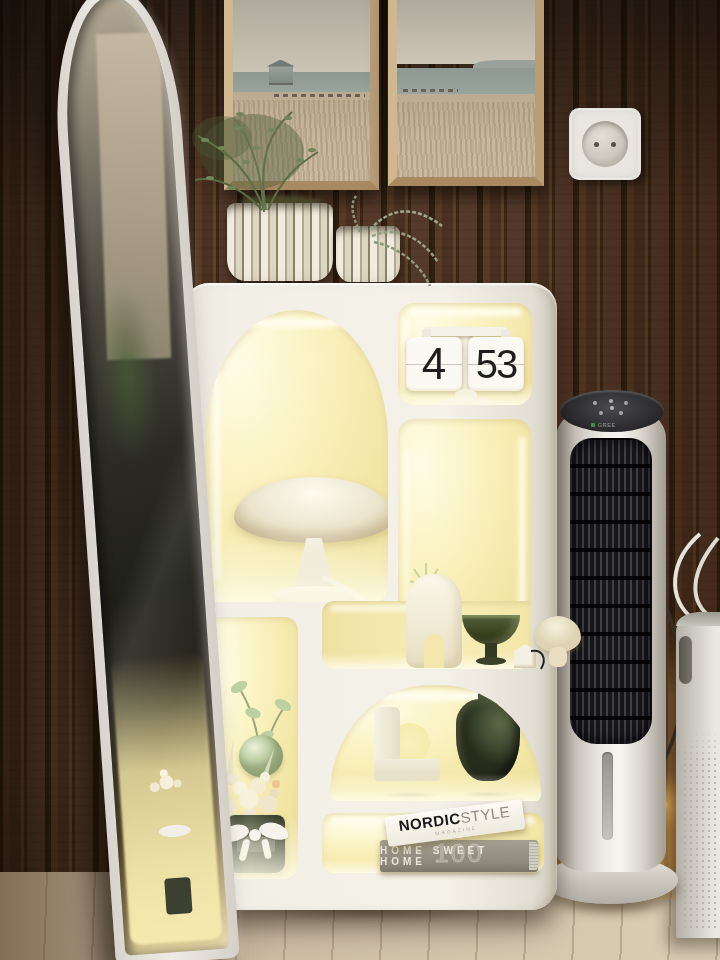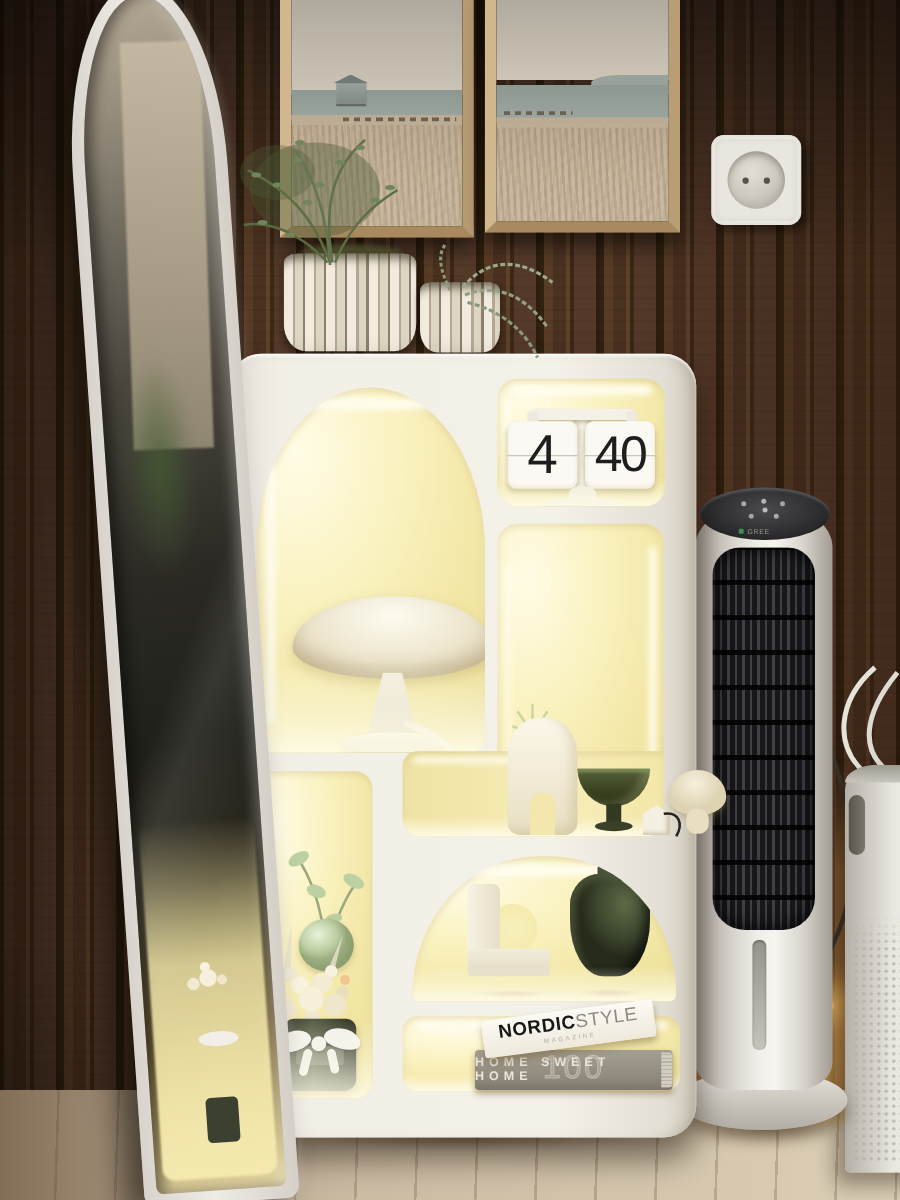--- a/index.html
+++ b/index.html
@@ -334,21 +334,21 @@
       <div class="gb" style="left:5px;top:14px;width:6px;height:70px;"></div>
       <div class="clk-pole"></div>
       <div class="clk-bar"></div>
       <div class="clk-tab" style="left:24px;"></div>
       <div class="clk-tab" style="left:103px;"></div>
       <div class="clk-knob"></div>
       <div class="clk-card" style="left:8px;font-size:44px;">
         <span>4</span>
       </div>
       <div class="clk-card" style="left:70px;font-size:40px;letter-spacing:-2px;">
-        <span>40</span>
+        <span>53</span>
       </div>
       <div class="clk-ped"></div>
       <div class="clk-foot"></div>
     </div>
 
     <div class="niche" style="left:215px;top:136px;width:133px;height:250px;border-radius:16px 16px 14px 0;">
       <div class="gb" style="right:6px;top:18px;width:6px;height:200px;"></div>
       <div class="gb" style="left:6px;top:30px;width:5px;height:170px;opacity:.7;"></div>
     </div>
 

